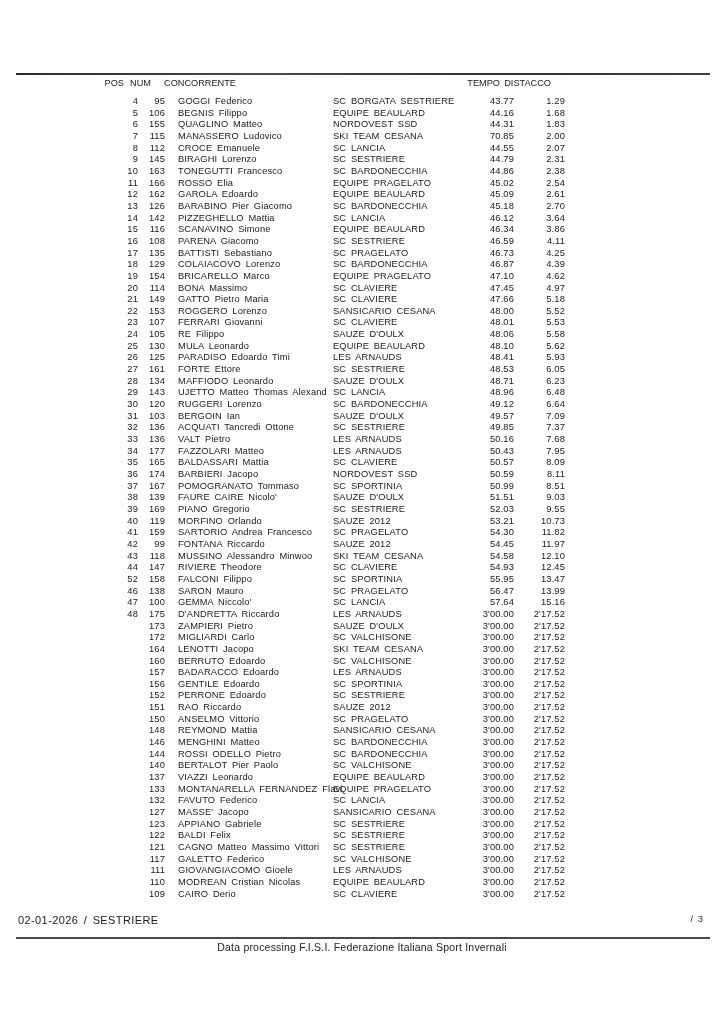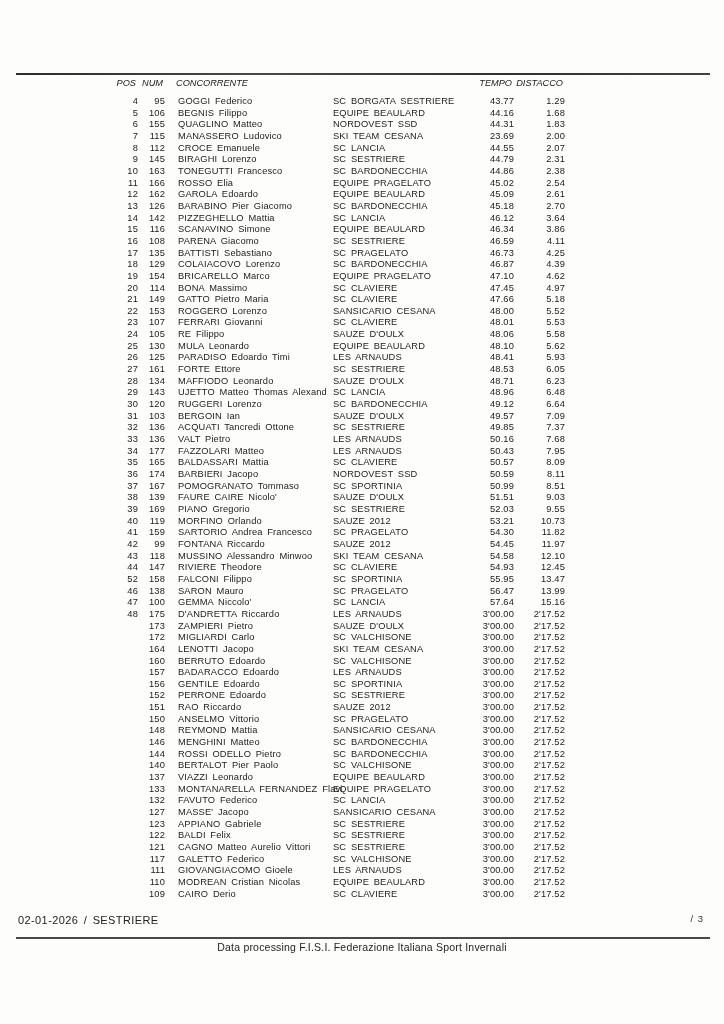--- a/index.html
+++ b/index.html
@@ -15,21 +15,21 @@
     position:absolute;inset:0;
     background:#fdfdfc;
   }
   .rule{
     position:absolute;left:16px;width:694px;background:#3a3a3a;
   }
   .rule.top{top:73px;height:2.4px;background:linear-gradient(90deg,#2c2c2c 0%,#4a4a4a 35%,#303030 70%,#424242 100%);}
   .rule.bottom{top:937px;height:1.6px;background:#4a4a4a;}
 
   
-  .thead{position:absolute;left:112px;top:78px;font-style:italic;font-size:9.2px;line-height:11px;color:#222;}
+  .thead{position:absolute;left:100px;top:78px;font-size:9.2px;line-height:11px;color:#222;}
   .row{display:flex;white-space:nowrap;}
   .col-pos{width:24px;text-align:right;}
   .col-num{width:27px;text-align:right;}
   .col-name{width:153px;margin-left:13px;text-align:left;overflow:visible;}
   .col-club{width:146px;margin-left:2px;text-align:left;}
   .col-time{width:35px;text-align:right;}
   .col-gap{width:51px;text-align:right;}
 
   .tbody{
     position:absolute;left:114px;top:96px;
@@ -94,21 +94,21 @@
       <div class="col-name">QUAGLINO Matteo</div>
       <div class="col-club">NORDOVEST SSD</div>
       <div class="col-time">44.31</div>
       <div class="col-gap">1.83</div>
     </div>
       <div class="row">
       <div class="col-pos">7</div>
       <div class="col-num">115</div>
       <div class="col-name">MANASSERO Ludovico</div>
       <div class="col-club">SKI TEAM CESANA</div>
-      <div class="col-time">23.69</div>
+      <div class="col-time">70.85</div>
       <div class="col-gap">2.00</div>
     </div>
       <div class="row">
       <div class="col-pos">8</div>
       <div class="col-num">112</div>
       <div class="col-name">CROCE Emanuele</div>
       <div class="col-club">SC LANCIA</div>
       <div class="col-time">44.55</div>
       <div class="col-gap">2.07</div>
     </div>
@@ -580,21 +580,21 @@
       <div class="col-pos"></div>
       <div class="col-num">122</div>
       <div class="col-name">BALDI Felix</div>
       <div class="col-club">SC SESTRIERE</div>
       <div class="col-time">3'00.00</div>
       <div class="col-gap">2'17.52</div>
     </div>
       <div class="row">
       <div class="col-pos"></div>
       <div class="col-num">121</div>
-      <div class="col-name">CAGNO Matteo Aurelio   Vittori</div>
+      <div class="col-name">CAGNO Matteo Massimo   Vittori</div>
       <div class="col-club">SC SESTRIERE</div>
       <div class="col-time">3'00.00</div>
       <div class="col-gap">2'17.52</div>
     </div>
       <div class="row">
       <div class="col-pos"></div>
       <div class="col-num">117</div>
       <div class="col-name">GALETTO Federico</div>
       <div class="col-club">SC VALCHISONE</div>
       <div class="col-time">3'00.00</div>

